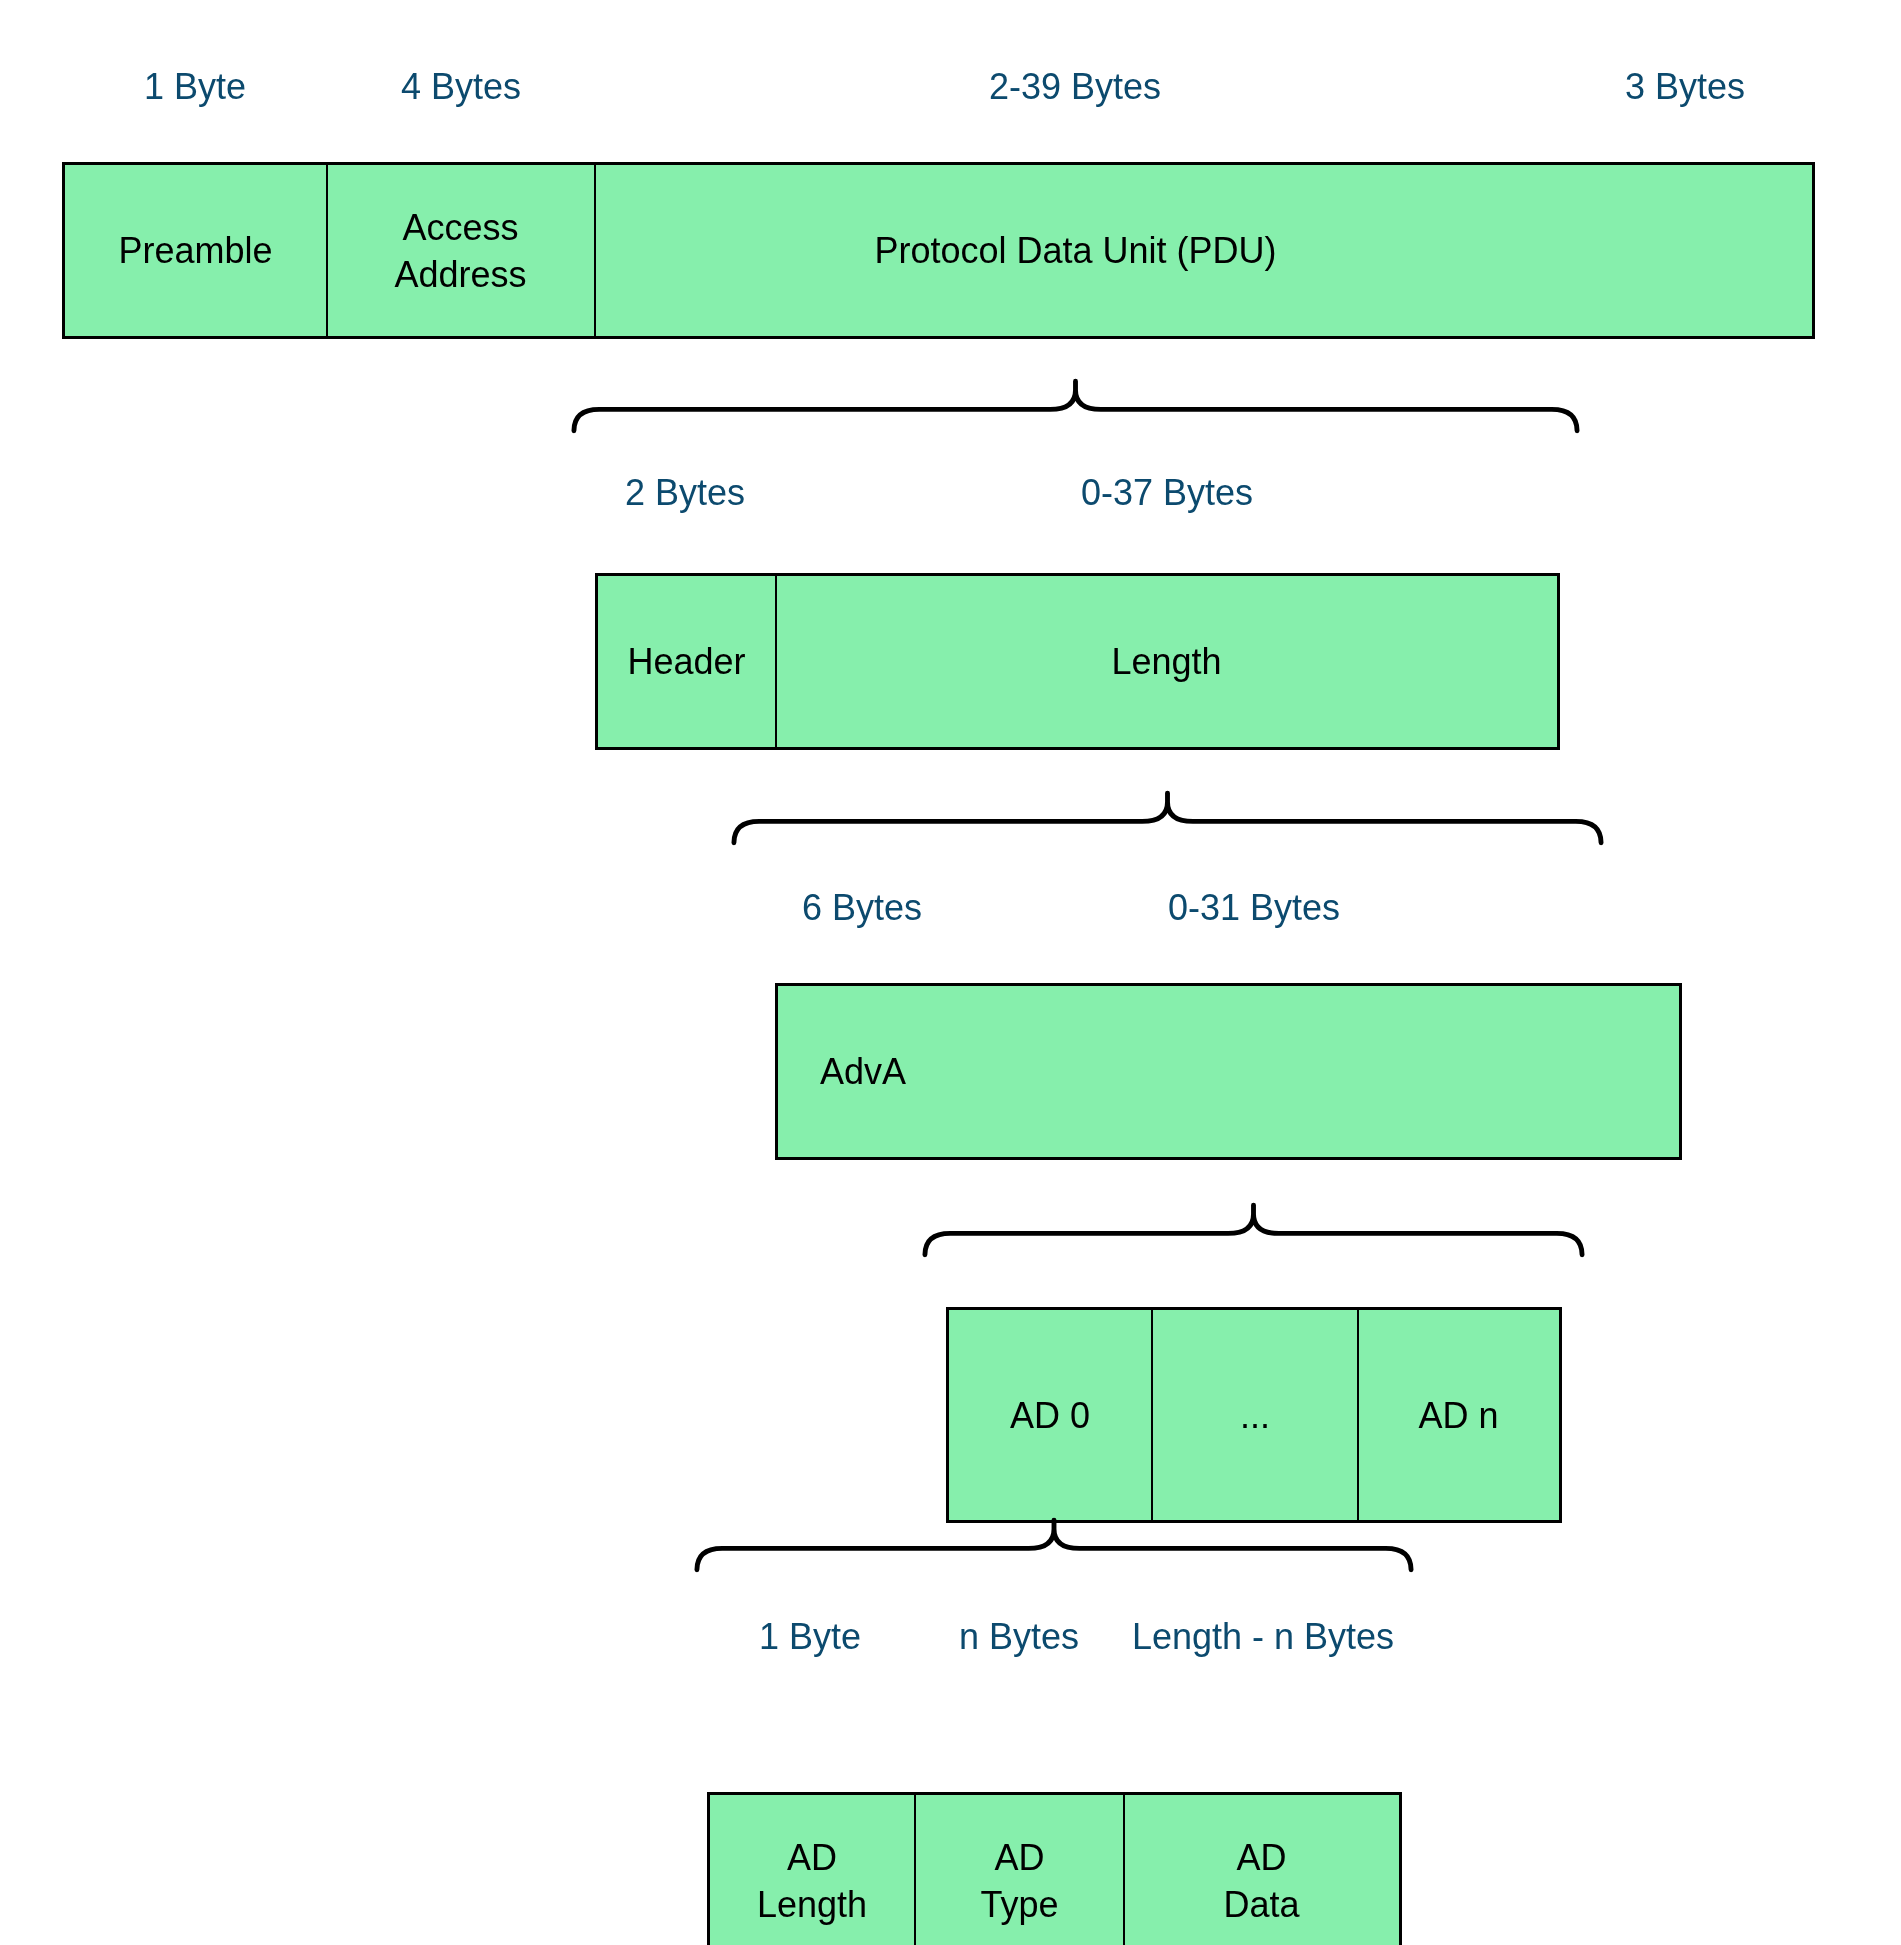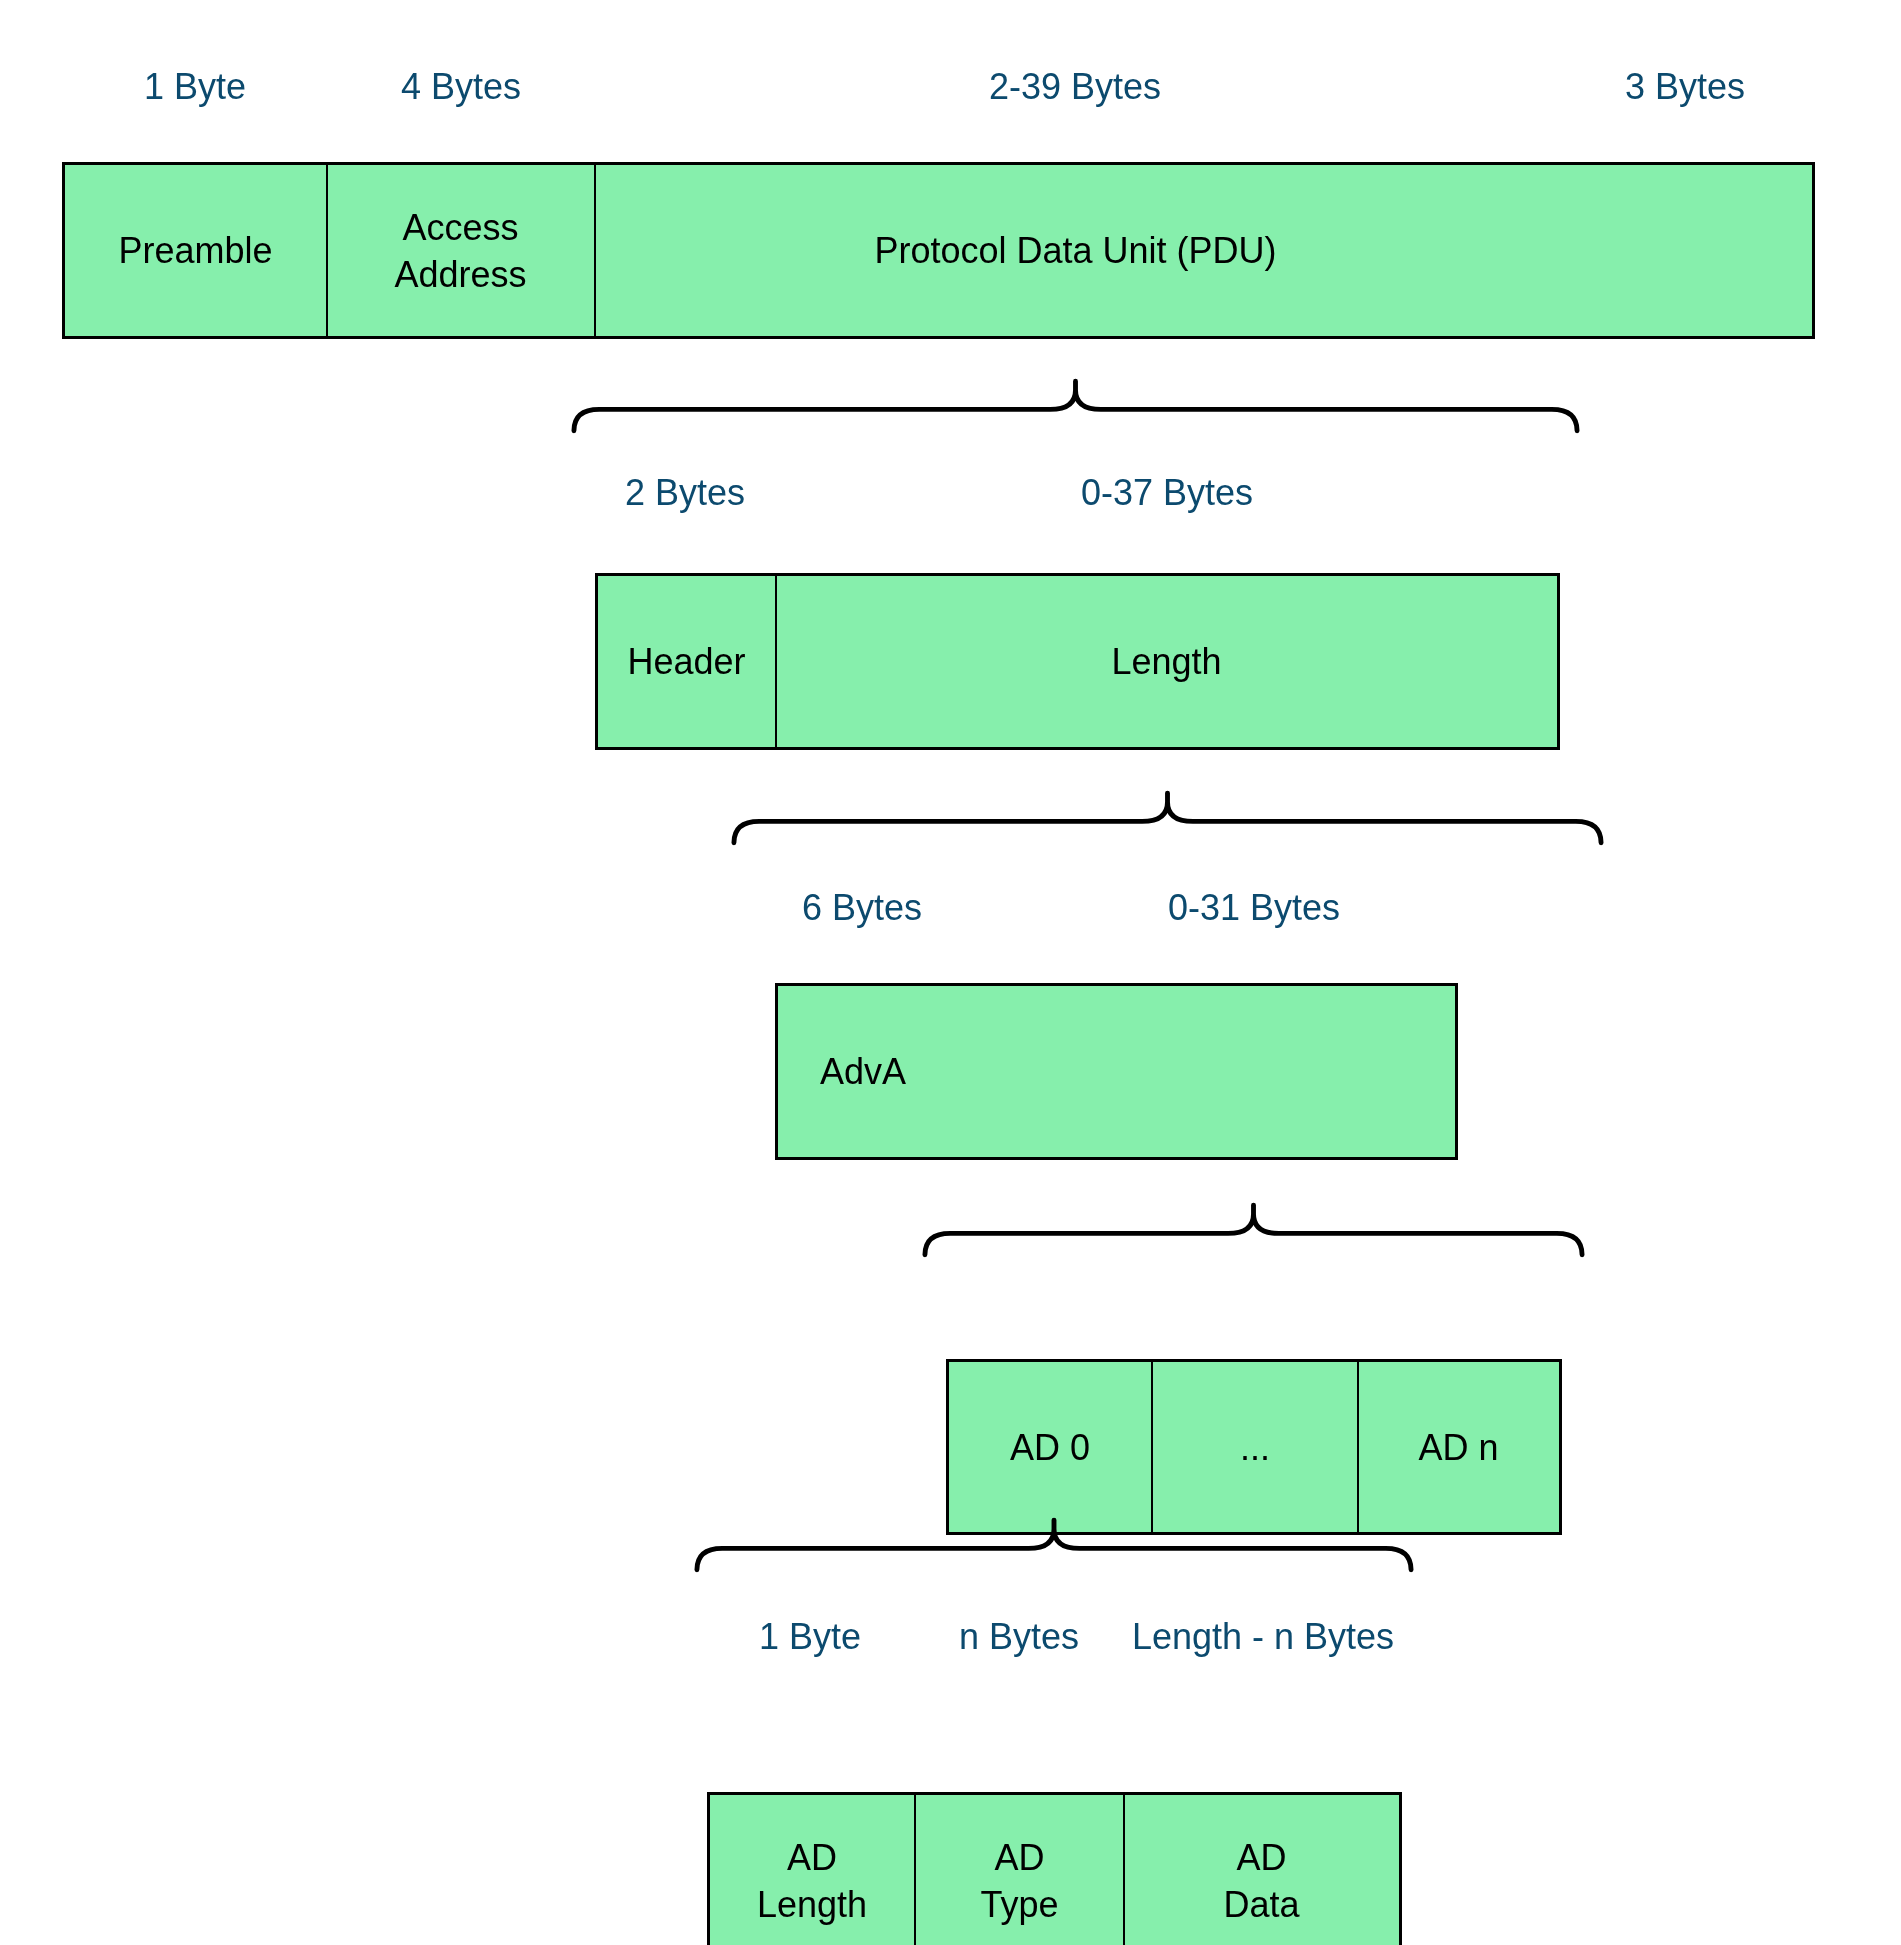--- a/index.html
+++ b/index.html
@@ -88,29 +88,29 @@
     <div class="cell" style="left:177px; width:781px"><span>Length</span></div>
   </div>
 
   <svg class="brace" style="left:731px; top:790px" width="873" height="55" viewBox="0 0 895 56">
       <path d="M 3 54 Q 3 32 29 32 H 421.5 Q 447.5 32 447.5 12 V 3 V 12 Q 447.5 32 473.5 32 H 866 Q 892 32 892 54"></path>
     </svg>
 
   <div class="size-label" style="left:862px; top:885px">6 Bytes</div>
   <div class="size-label" style="left:1254px; top:885px">0-31 Bytes</div>
 
-  <div class="row-box" style="left:775px; top:983px; width:683px; height:177px">
+  <div class="row-box" style="left:775px; top:983px; width:907px; height:177px">
     <div class="cell" style="left:0;     width:170px"><span>AdvA</span></div>
   </div>
 
   <svg class="brace" style="left:922px; top:1202px" width="663" height="55" viewBox="0 0 680 56">
       <path d="M 3 54 Q 3 32 29 32 H 314 Q 340 32 340 12 V 3 V 12 Q 340 32 366 32 H 651 Q 677 32 677 54"></path>
     </svg>
 
-  <div class="row-box" style="left:946px; top:1359px; width:616px; height:176px">
+  <div class="row-box" style="left:946px; top:1307px; width:616px; height:216px">
     <div class="cell" style="left:0;     width:202px"><span>AD 0</span></div>
     <div class="cell" style="left:202px; width:206px"><span>...</span></div>
     <div class="cell" style="left:408px; width:201px"><span>AD n</span></div>
   </div>
 
   <svg class="brace" style="left:694px; top:1517px" width="720" height="55" viewBox="0 0 738 56">
       <path d="M 3 54 Q 3 32 29 32 H 343 Q 369 32 369 12 V 3 V 12 Q 369 32 395 32 H 709 Q 735 32 735 54"></path>
     </svg>
 
   <div class="size-label" style="left:810px; top:1614px">1 Byte</div>

